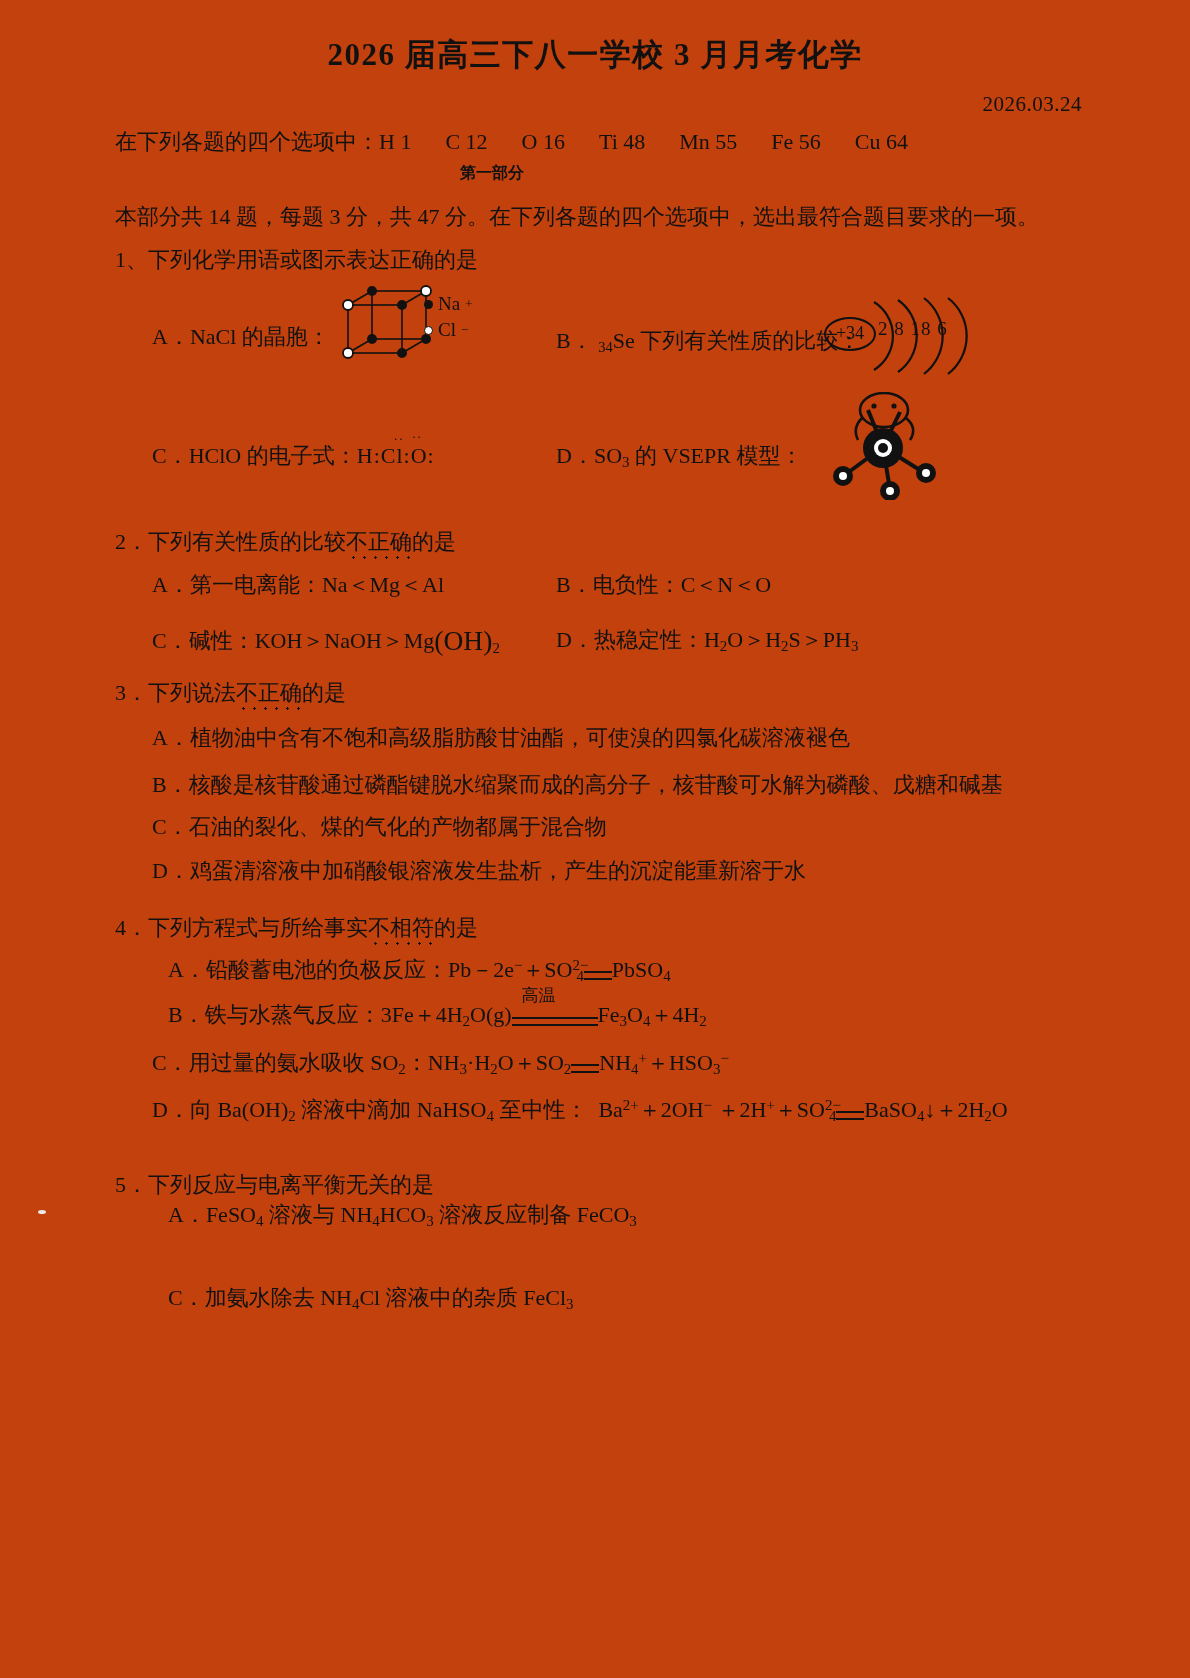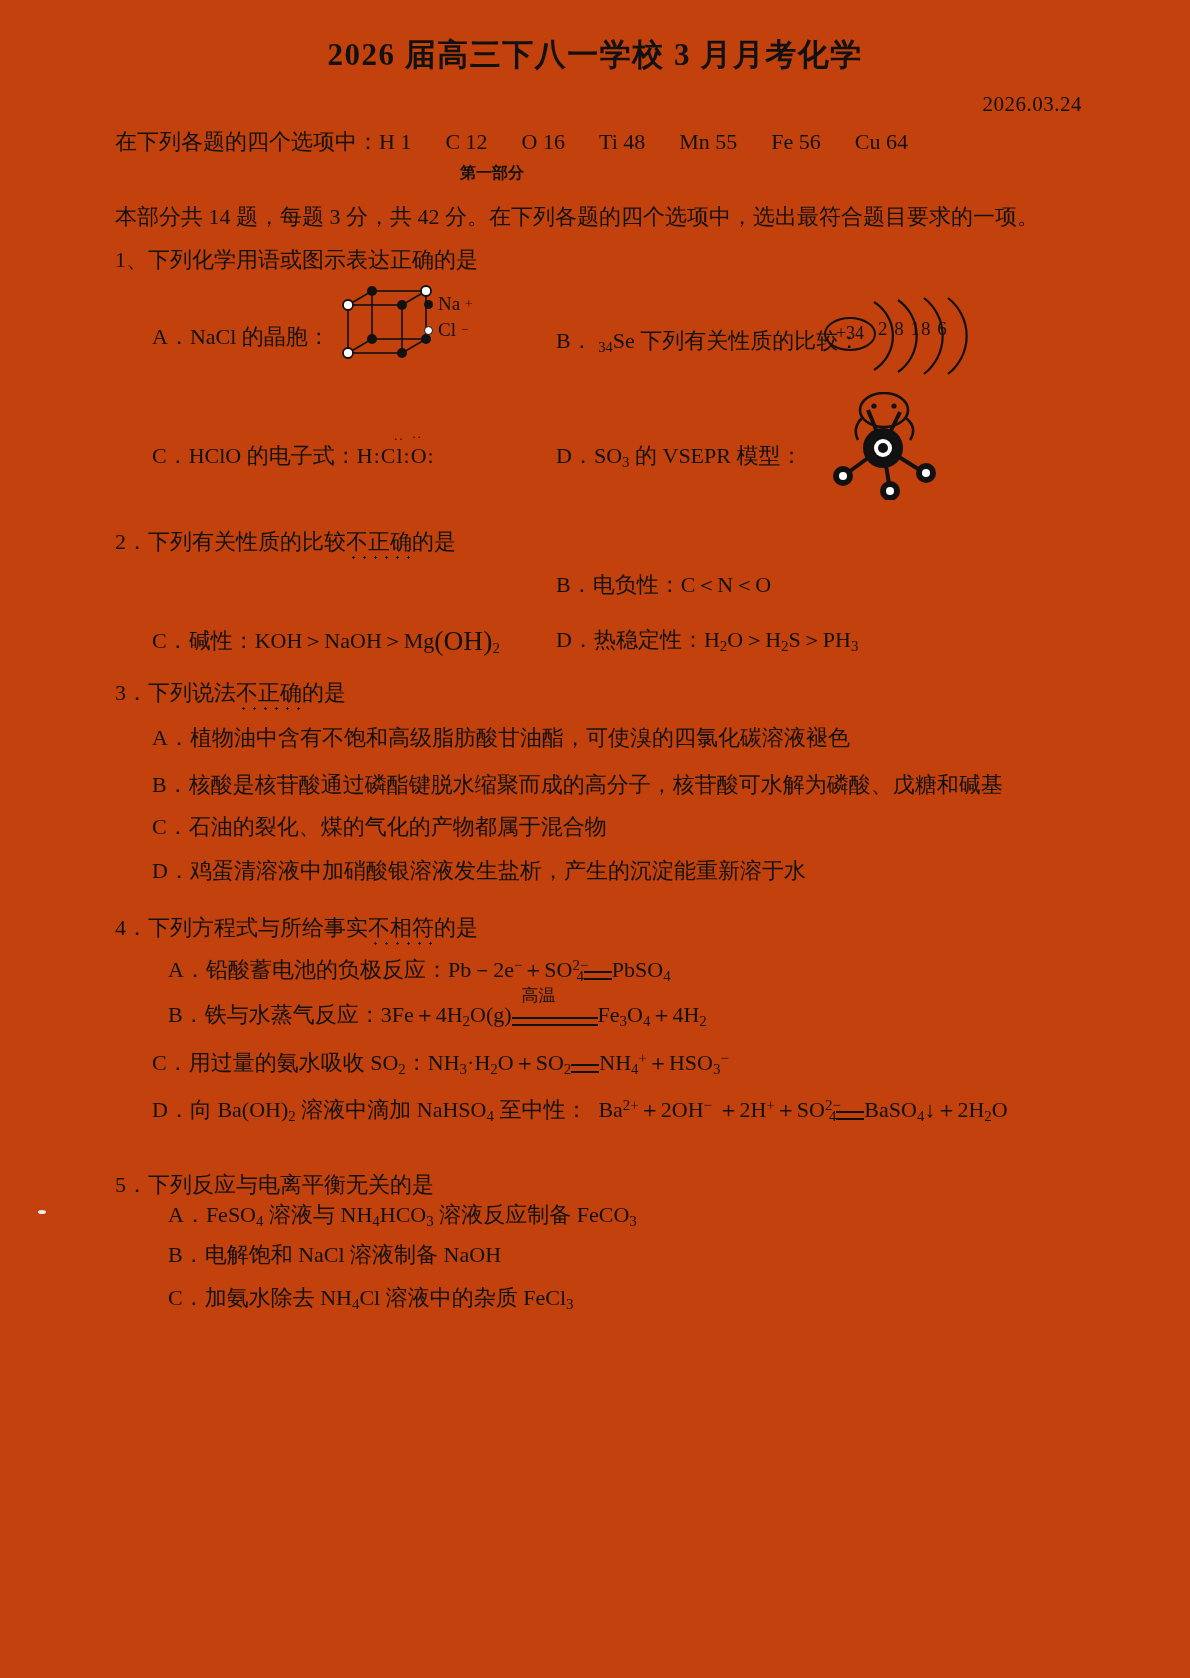--- a/index.html
+++ b/index.html
@@ -118,21 +118,21 @@
 
   <div class="paper-title">2026 届高三下八一学校 3 月月考化学</div>
 
   <div class="exam-date">2026.03.24</div>
 
   <div class="atomic-masses">
     <span>在下列各题的四个选项中：</span><span></span><span>H 1</span><span class="gap"></span><span>C 12</span><span class="gap"></span><span>O 16</span><span class="gap"></span><span>Ti 48</span><span class="gap"></span><span>Mn 55</span><span class="gap"></span><span>Fe 56</span><span class="gap"></span><span>Cu 64</span>
   </div>
 
   <div class="section-heading">第一部分</div>
-  <div class="section-intro">本部分共 14 题，每题 3 分，共 42 分。在下列各题的四个选项中，选出最符合题目要求的一项。</div>
+  <div class="section-intro">本部分共 14 题，每题 3 分，共 47 分。在下列各题的四个选项中，选出最符合题目要求的一项。</div>
 
   <div class="q q-stem" style="top:245px;">
     <span>1、</span><span>下列化学用语或图示表达正确的是</span>
   </div>
 
   <div class="opt opt-ind" style="top:322px;">
     <span>A．</span><span>NaCl 的晶胞：</span>
   </div>
 
   <svg class="nacl-cell" viewBox="0 0 96 78">
@@ -218,20 +218,21 @@
     <circle cx="62" cy="99" r="4" fill="#fff"></circle>
     <g fill="#111">
       <circle cx="46" cy="14" r="2.6"></circle>
       <circle cx="66" cy="14" r="2.6"></circle>
     </g>
   </svg>
 
   <div class="q q-stem" style="top:527px;">
     <span>2．</span><span>下列有关性质的比较</span><span class="dotted">不正确</span><span>的是</span>
   </div>
+  <div class="opt opt-ind" style="top:570px;">A．第一电离能：Na＜Mg＜Al</div>
   <div class="opt opt-col2" style="top:570px;">B．电负性：C＜N＜O</div>
   <div class="opt opt-ind" style="top:625px;">
     <span>C．碱性：KOH＞NaOH＞Mg</span><span style="font-size:1.25em; vertical-align:-0.06em;">(OH)</span><sub>2</sub>
   </div>
   <div class="opt opt-col2" style="top:625px;">
     <span>D．热稳定性：H<sub>2</sub>O＞H<sub>2</sub>S＞PH<sub>3</sub></span>
   </div>
 
   <div class="q q-stem" style="top:678px;">
     <span>3．</span><span>下列说法</span><span class="dotted">不正确</span><span>的是</span>
@@ -258,16 +259,15 @@
   </div>
 
   <div class="opt opt-ind" style="top:1095px; left:152px;">
     <span>D．</span><span>向 Ba(OH)<sub>2</sub> 溶液中滴加 NaHSO<sub>4</sub> 至中性：</span>&nbsp;&nbsp;<span>Ba<sup>2+</sup>＋2OH<sup>−</sup> ＋2H<sup>+</sup>＋SO<sup>2−</sup><sub style="margin-left:-12px;">4</sub></span><span class="eqdbl"><span class="bar"></span></span><span>BaSO<sub>4</sub>↓＋2H<sub>2</sub>O</span>
   </div>
 
   <div class="q q-stem" style="top:1152px;margin-top:18px;">
     <span>5．</span><span>下列反应与电离平衡无关的是</span>
   </div>
   <div class="opt opt-ind" style="top:1200px; left:168px;">A．FeSO<sub>4</sub> 溶液与 NH<sub>4</sub>HCO<sub>3</sub> 溶液反应制备 FeCO<sub>3</sub></div>
-  <div class="opt opt-ind" style="top:1240px; left:168px;">B．电解饱和 NaCl 溶液制备 NaOH</div>
   <div class="opt opt-ind" style="top:1283px; left:168px;">C．加氨水除去 NH<sub>4</sub>Cl 溶液中的杂质 FeCl<sub>3</sub></div>
 
 </div>
 
 </body></html>

